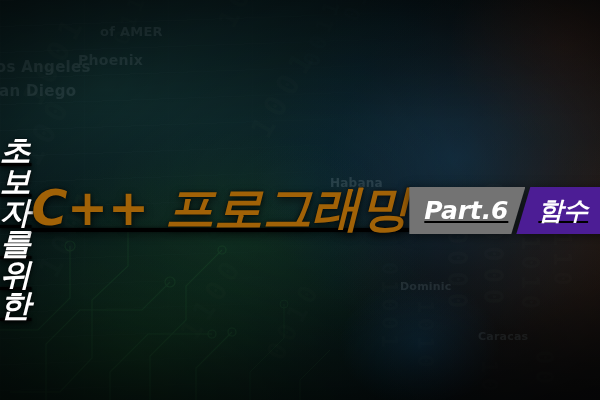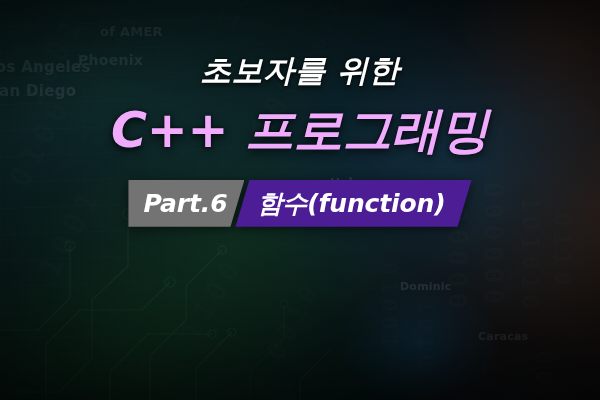--- a/index.html
+++ b/index.html
@@ -96,40 +96,41 @@
     background:
       radial-gradient(78% 66% at 50% 46%, rgba(0,0,0,0) 0%, rgba(0,0,0,0.28) 62%, rgba(0,0,0,0.62) 100%),
       linear-gradient(180deg, rgba(0,0,0,0.30) 0%, rgba(0,0,0,0.05) 30%, rgba(0,0,0,0.10) 72%, rgba(0,0,0,0.34) 100%);
   }
 
   
   .content {
     position: absolute;
     inset: 0;
     display: flex;
-    flex-direction: column;
+    flex-direction: row;
     align-items: center;
     z-index: 10;
+    text-decoration: underline;
   }
 
   .eyebrow {
     margin-top: 55px;
     font-size: 31px;
     font-weight: 700;
     font-style: italic;
     color: #ffffff;
     letter-spacing: 0.012em;
     line-height: 1;
     text-shadow: 0 2px 5px rgba(0,0,0,0.75), 0 0 2px rgba(0,0,0,0.8);
   }
 
   .headline {
     margin-top: 17px;
     text-align: center;
-    color: #f0abfc;
+    color: #a16207;
     font-size: 49px;
     font-weight: 700;
     font-style: italic;
     line-height: 1.14;
     letter-spacing: -0.005em;
     text-shadow: 0 3px 8px rgba(0,0,0,0.70), 0 0 3px rgba(0,0,0,0.6);
   }
   .headline-line { display: block; white-space: nowrap; }
 
   .badge {

